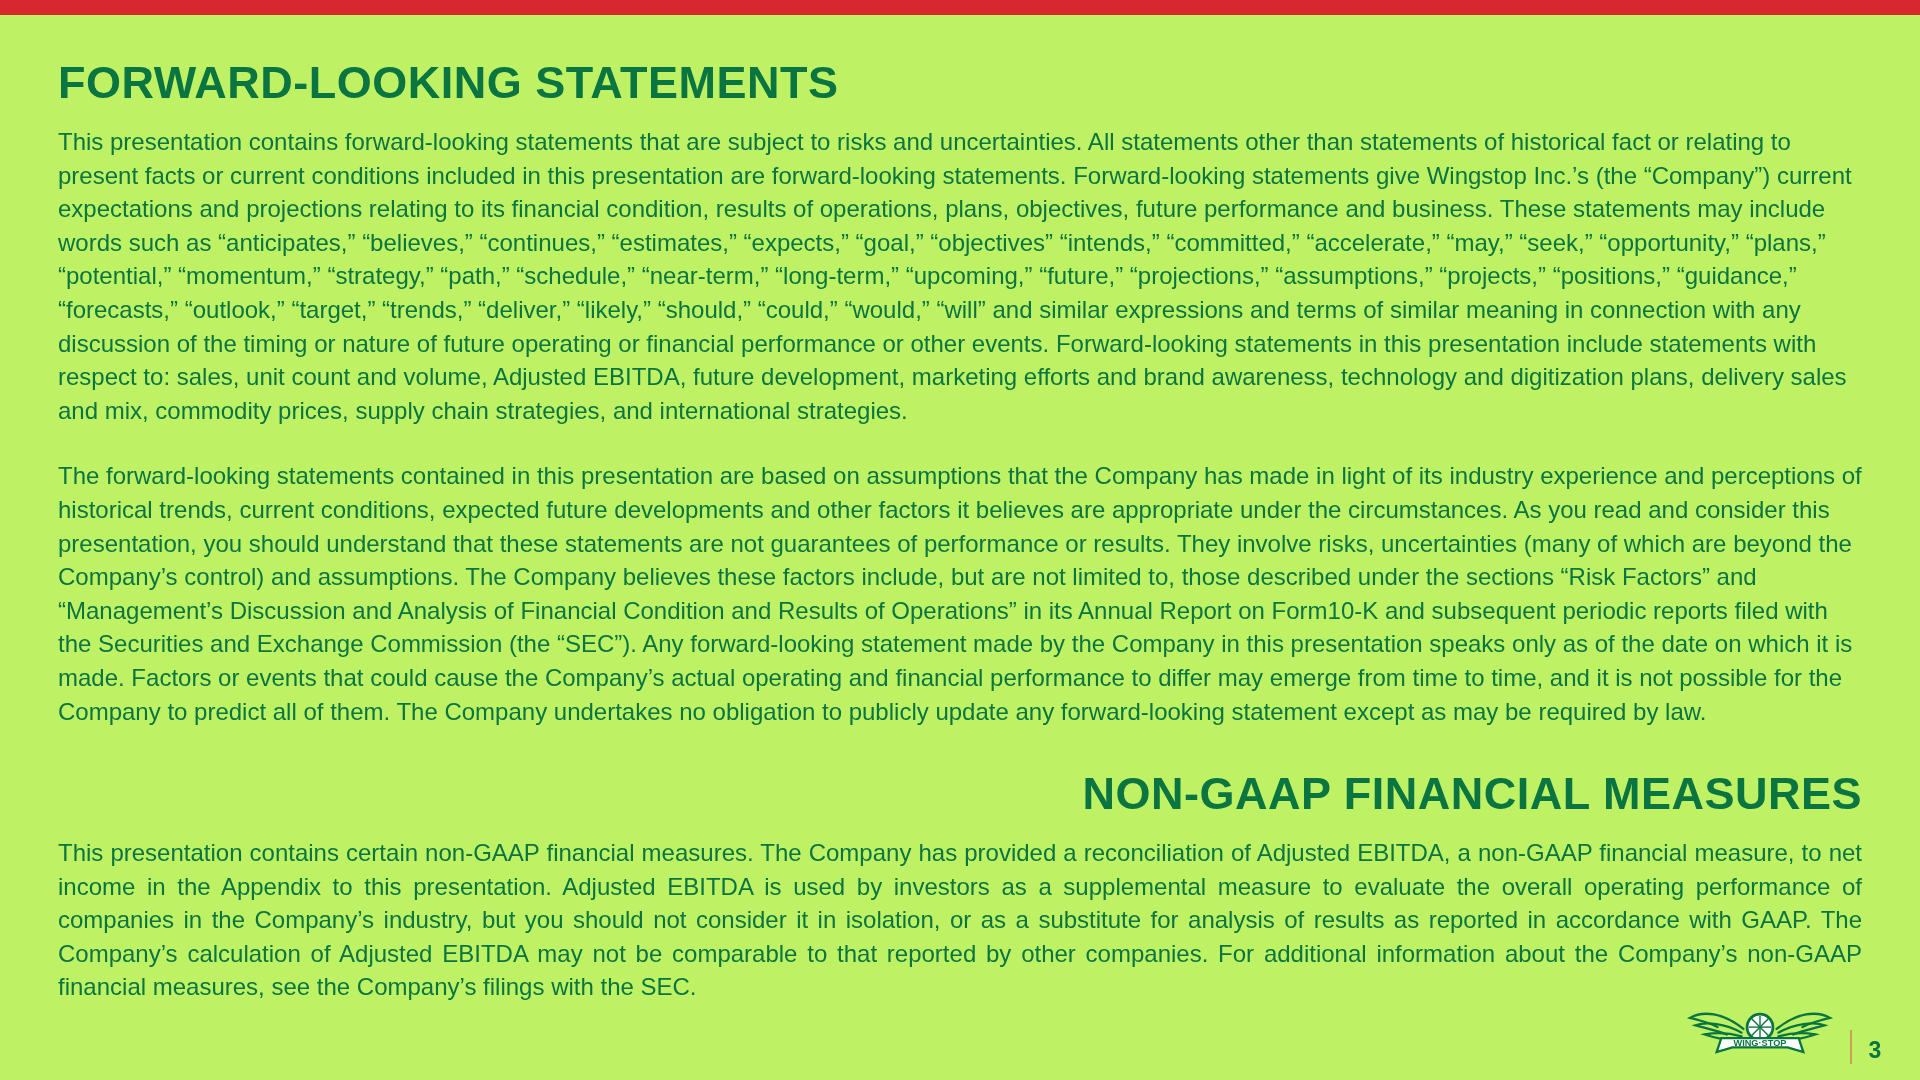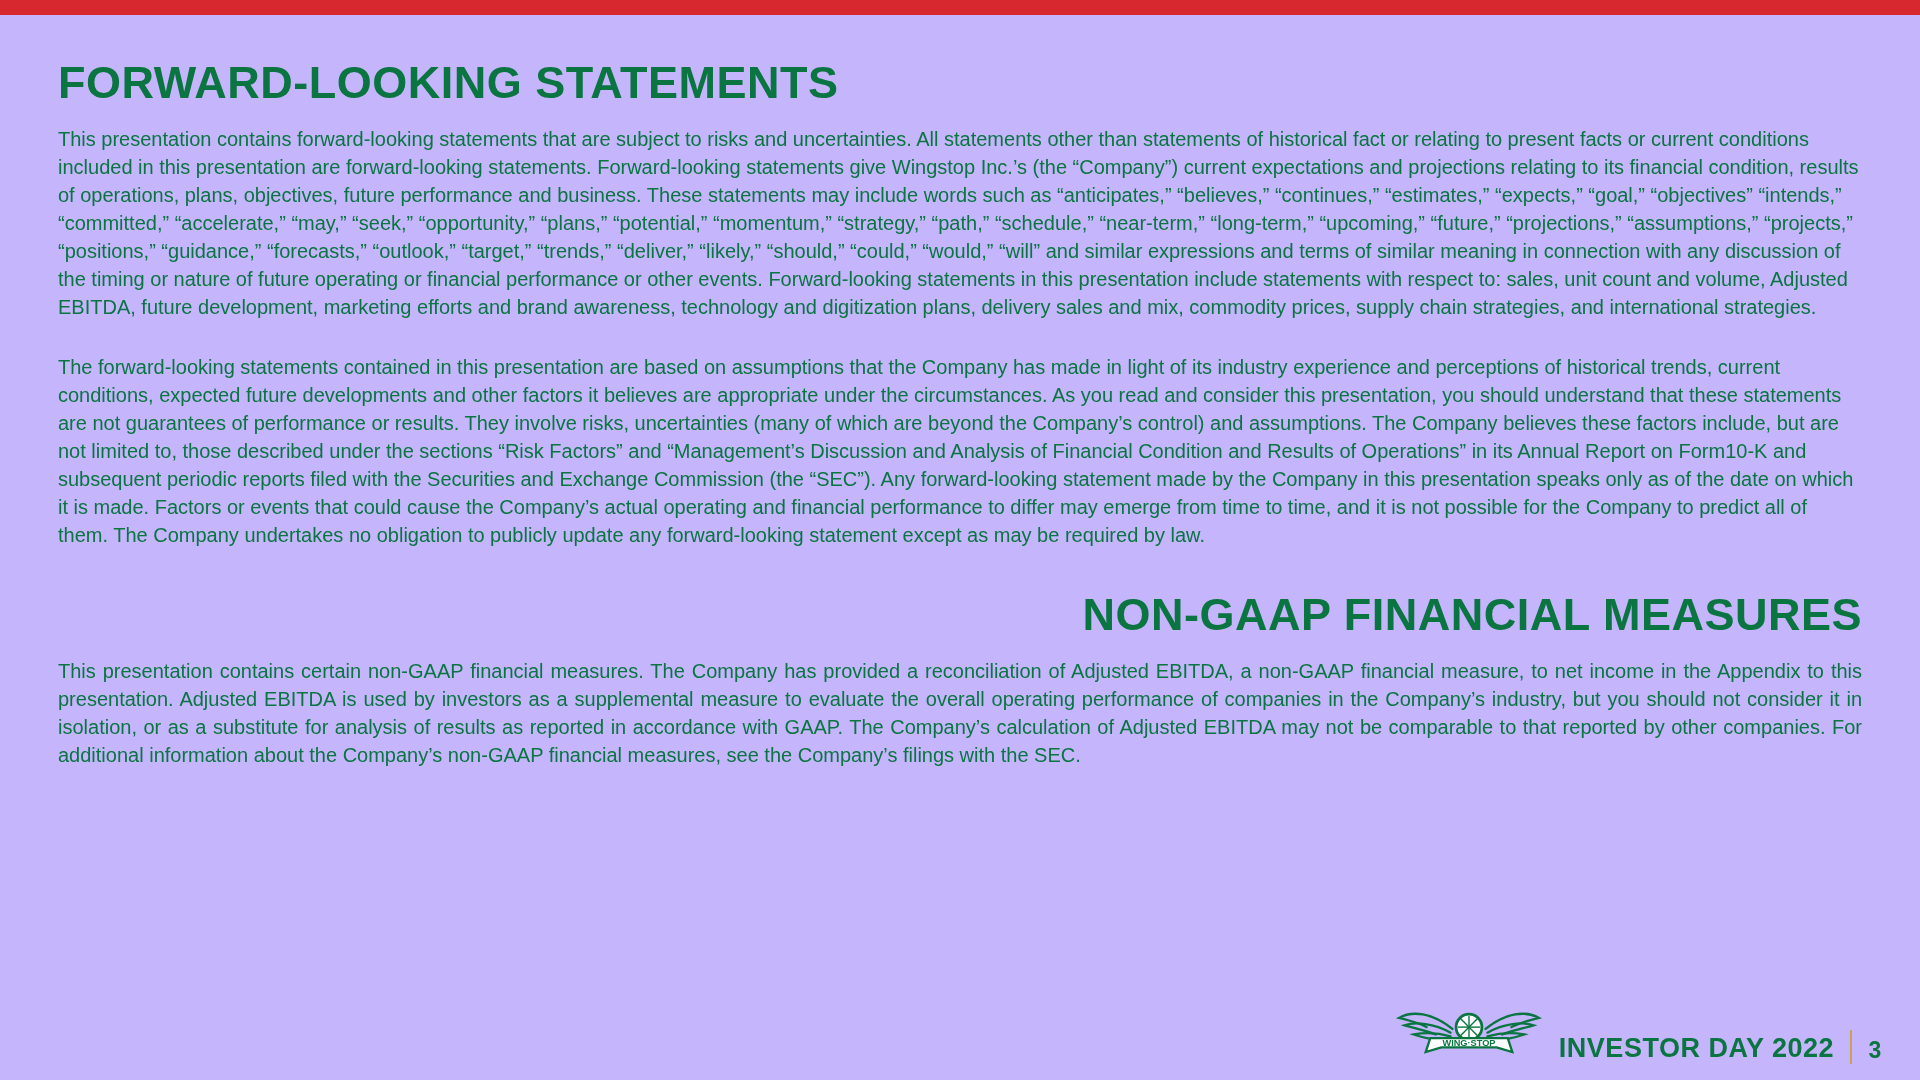--- a/index.html
+++ b/index.html
@@ -4,21 +4,21 @@
 <style>
   html, body {
     margin: 0;
     padding: 0;
     background: #ffffff;
   }
   .slide {
     position: relative;
     width: 1920px;
     height: 1080px;
-    background: #c4b5fd;
+    background: #bef264;
     font-family: "Liberation Sans", sans-serif;
     overflow: hidden;
     box-sizing: border-box;
   }
   .top-bar {
     width: 100%;
     height: 15px;
     background: var(--accent_red, #D7282F);
   }
   .content {
@@ -30,21 +30,21 @@
     font-weight: 800;
     letter-spacing: 0.5px;
     margin: 0 0 16px 0;
     color: var(--brand_green, #0A7540);
   }
   .section-heading.second {
     margin-top: 40px;
     text-align: right;
   }
   .body-paragraph {
-    font-size: 20px;
+    font-size: 24px;
     line-height: 1.4;
     margin: 0 0 32px 0;
     color: var(--brand_green, #0A7540);
     font-weight: 500;
   }
   .body-paragraph.justified {
     text-align: justify;
   }
   .footer {
     position: absolute;
@@ -111,17 +111,16 @@
         <g stroke="#0A7540" stroke-width="1.5">
           <line x1="80" y1="12" x2="80" y2="36"></line>
           <line x1="68" y1="24" x2="92" y2="24"></line>
           <line x1="71" y1="15" x2="89" y2="33"></line>
           <line x1="89" y1="15" x2="71" y2="33"></line>
         </g>
         <path d="M38 36 L122 36 L127 51 L110 46 L50 46 L33 51 Z" fill="#ffffff" stroke="#0A7540" stroke-width="2.5"></path>
         <text x="80" y="45" text-anchor="middle" font-size="10" font-weight="bold" font-family="Liberation Sans, sans-serif" fill="#0A7540">WING·STOP</text>
       </svg>
     </span>
-    <span class="event-label">INVESTOR DAY 2022</span>
     <span class="page-divider"></span>
     <span class="page-number">3</span>
   </div>
 </div>
 
 </body></html>

